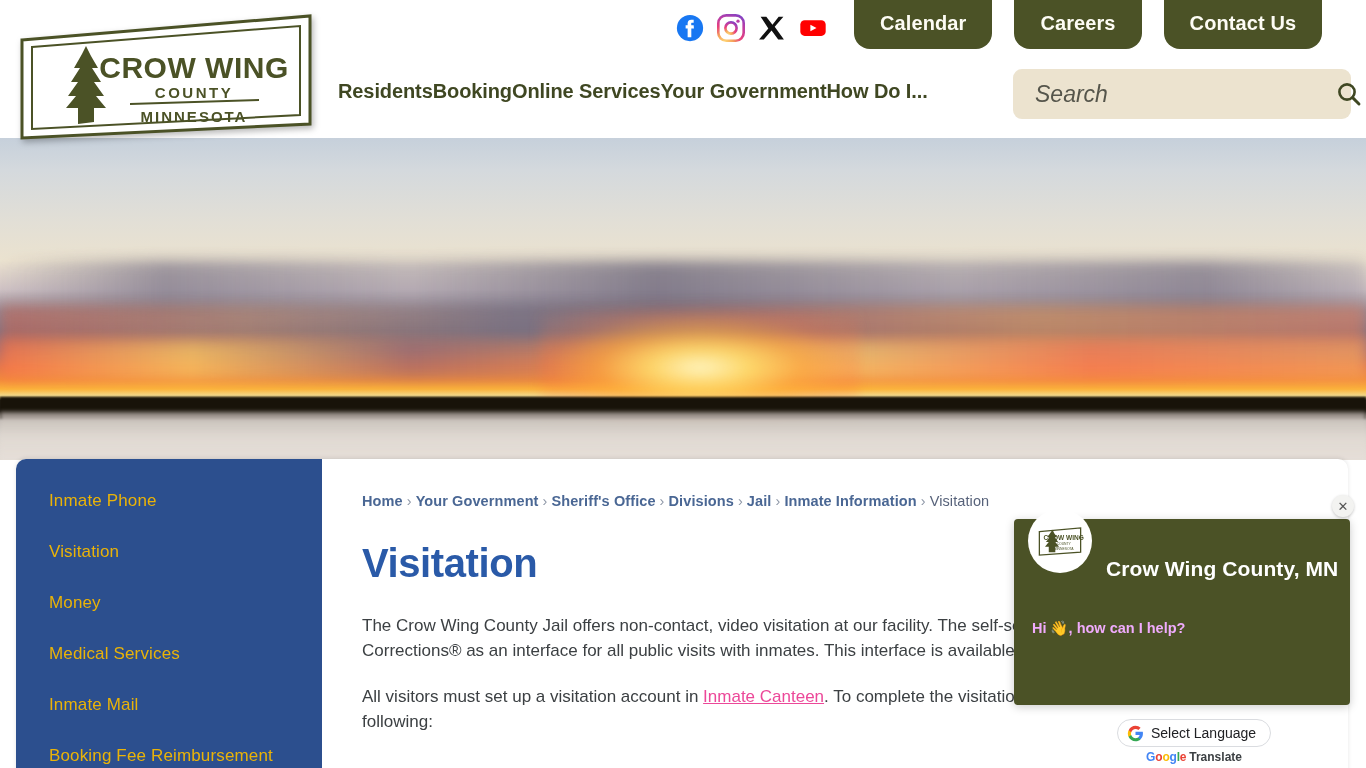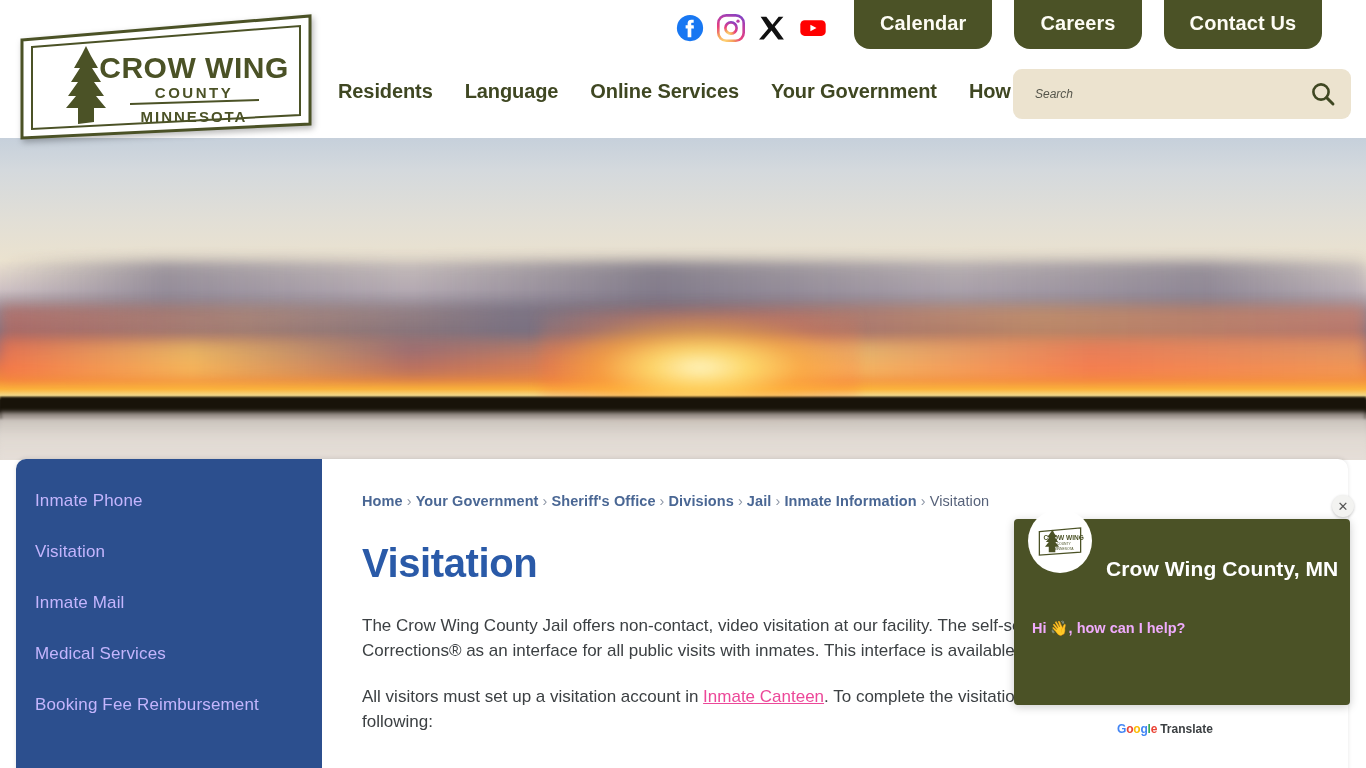--- a/index.html
+++ b/index.html
@@ -37,42 +37,41 @@
     display: flex; align-items: flex-end; justify-content: center;
     padding: 0 26px 14px 26px;
     cursor: pointer;
     letter-spacing: .1px;
   }
 
   .mainnav {
     position: absolute; top: 80px; left: 338px;
     display: flex; align-items: center;
     white-space: nowrap;
-    gap: 32px;
   }
   .mainnav a {
     color: #3f4722;
     font-size: 20px; font-weight: bold;
     text-decoration: none;
     cursor: pointer;
     letter-spacing: -.1px;
   }
 
   .searchbox {
     position: absolute; top: 69px; left: 1013px;
     width: 338px; height: 50px;
     background: #ece3cf;
     border-radius: 9px;
     display: flex; align-items: center;
   }
   .searchbox input {
     flex: 1;
     background: transparent; border: none; outline: none;
     font-family: "Liberation Sans", sans-serif;
-    font-size: 12px; font-style: italic;
+    font-size: 23px; font-style: italic;
     color: #4a4a42;
     padding-left: 22px;
   }
   .searchbox input::placeholder { color: #55554b; font-style: italic; opacity: 1; }
   .search-btn {
     width: 56px; height: 50px;
     display: flex; align-items: center; justify-content: center;
     cursor: pointer; background: transparent; border: none;
   }
 
@@ -168,22 +167,22 @@
   .sidebar {
     position: absolute; top: 0; left: 0;
     width: 306px; height: 340px;
     background: #2c4f8e;
     border-radius: 10px 0 0 0;
     overflow: hidden;
   }
   .sb-item {
     height: 51px;
     display: flex; align-items: center;
-    padding-left: 19px;
-    color: #c4b5fd;
+    padding-left: 33px;
+    color: #eab308;
     font-size: 17px;
     cursor: pointer;
     letter-spacing: .15px;
   }
   .sb-item:first-child { margin-top: 16px; }
 
   .content {
     position: absolute; top: 0; left: 306px;
     width: 1026px; height: 340px;
     padding: 24px 40px 0 40px;
@@ -322,21 +321,21 @@
   </div>
 
   <div class="pill-row">
     <div class="pill">Calendar</div>
     <div class="pill">Careers</div>
     <div class="pill">Contact Us</div>
   </div>
 
   <nav class="mainnav">
     <a>Residents</a>
-    <a>Language</a>
+    <a>Booking</a>
     <a>Online Services</a>
     <a>Your Government</a>
     <a>How Do I...</a>
   </nav>
 
   <div class="searchbox">
     <input type="text" placeholder="Search" style="">
     <button class="search-btn">
       <svg width="28" height="28" viewBox="0 0 28 28">
         <circle cx="12" cy="12" r="7.6" fill="none" stroke="#3f4722" stroke-width="2.6"></circle>
@@ -366,22 +365,23 @@
   <div class="sunglow"></div>
   <div class="treeline"></div>
   <div class="water"></div>
 </div>
 
 <div class="card">
 
   <div class="sidebar">
     <div class="sb-item">Inmate Phone</div>
     <div class="sb-item">Visitation</div>
+    <div class="sb-item">Money</div>
+    <div class="sb-item">Medical Services</div>
     <div class="sb-item">Inmate Mail</div>
-    <div class="sb-item">Medical Services</div>
     <div class="sb-item">Booking Fee Reimbursement</div>
   </div>
 
   <div class="content">
 
     <div class="crumbs">
       <a>Home</a><span class="sep">›</span><a>Your Government</a><span class="sep">›</span><a>Sheriff's Office</a><span class="sep">›</span><a>Divisions</a><span class="sep">›</span><a>Jail</a><span class="sep">›</span><a>Inmate Information</a><span class="sep">›</span><span class="cur">Visitation</span>
     </div>
 
     <h1 class="page-title">Visitation</h1>
@@ -405,17 +405,26 @@
         <text x="36" y="36" font-family="Liberation Sans, sans-serif" font-size="3.6" fill="#4b5226" text-anchor="middle">COUNTY</text>
         <text x="36" y="42" font-family="Liberation Sans, sans-serif" font-size="3.6" fill="#4b5226" text-anchor="middle">MINNESOTA</text>
       </svg>
     </div>
     <div class="chat-title">Crow Wing County, MN</div>
     <div class="chat-greet">Hi 👋, how can I help?</div>
   </div>
 </div>
 
 <div class="gtrans">
+  <div class="gt-pill">
+    <svg width="17" height="17" viewBox="0 0 48 48">
+      <path fill="#4285F4" d="M45 24c0-1.6-.15-3.1-.42-4.6H24v8.7h11.8c-.5 2.7-2 5-4.3 6.6v5.5h7c4.1-3.8 6.5-9.4 6.5-16.2z"></path>
+      <path fill="#34A853" d="M24 46c5.8 0 10.7-1.9 14.3-5.2l-7-5.5c-1.9 1.3-4.4 2.1-7.3 2.1-5.6 0-10.4-3.8-12.1-8.9H4.7v5.6C8.3 41.3 15.6 46 24 46z"></path>
+      <path fill="#FBBC05" d="M11.9 28.5c-.4-1.3-.7-2.7-.7-4.1s.3-2.8.7-4.1v-5.6H4.7C3.2 17.6 2.3 20.7 2.3 24s.9 6.4 2.4 9.3l7.2-4.8z"></path>
+      <path fill="#EA4335" d="M24 11c3.2 0 6 1.1 8.2 3.2l6.2-6.2C34.7 4.5 29.8 2.4 24 2.4 15.6 2.4 8.3 7.1 4.7 14.7l7.2 5.6C13.6 15.2 18.4 11 24 11z"></path>
+    </svg>
+    <span>Select Language</span>
+  </div>
   <div class="gt-foot">
     <span class="gt-logo-text"><span class="g-b">G</span><span class="g-r">o</span><span class="g-y">o</span><span class="g-b">g</span><span class="g-g">l</span><span class="g-r">e</span></span>
     <span>Translate</span>
   </div>
 </div>
 
 </body></html>

